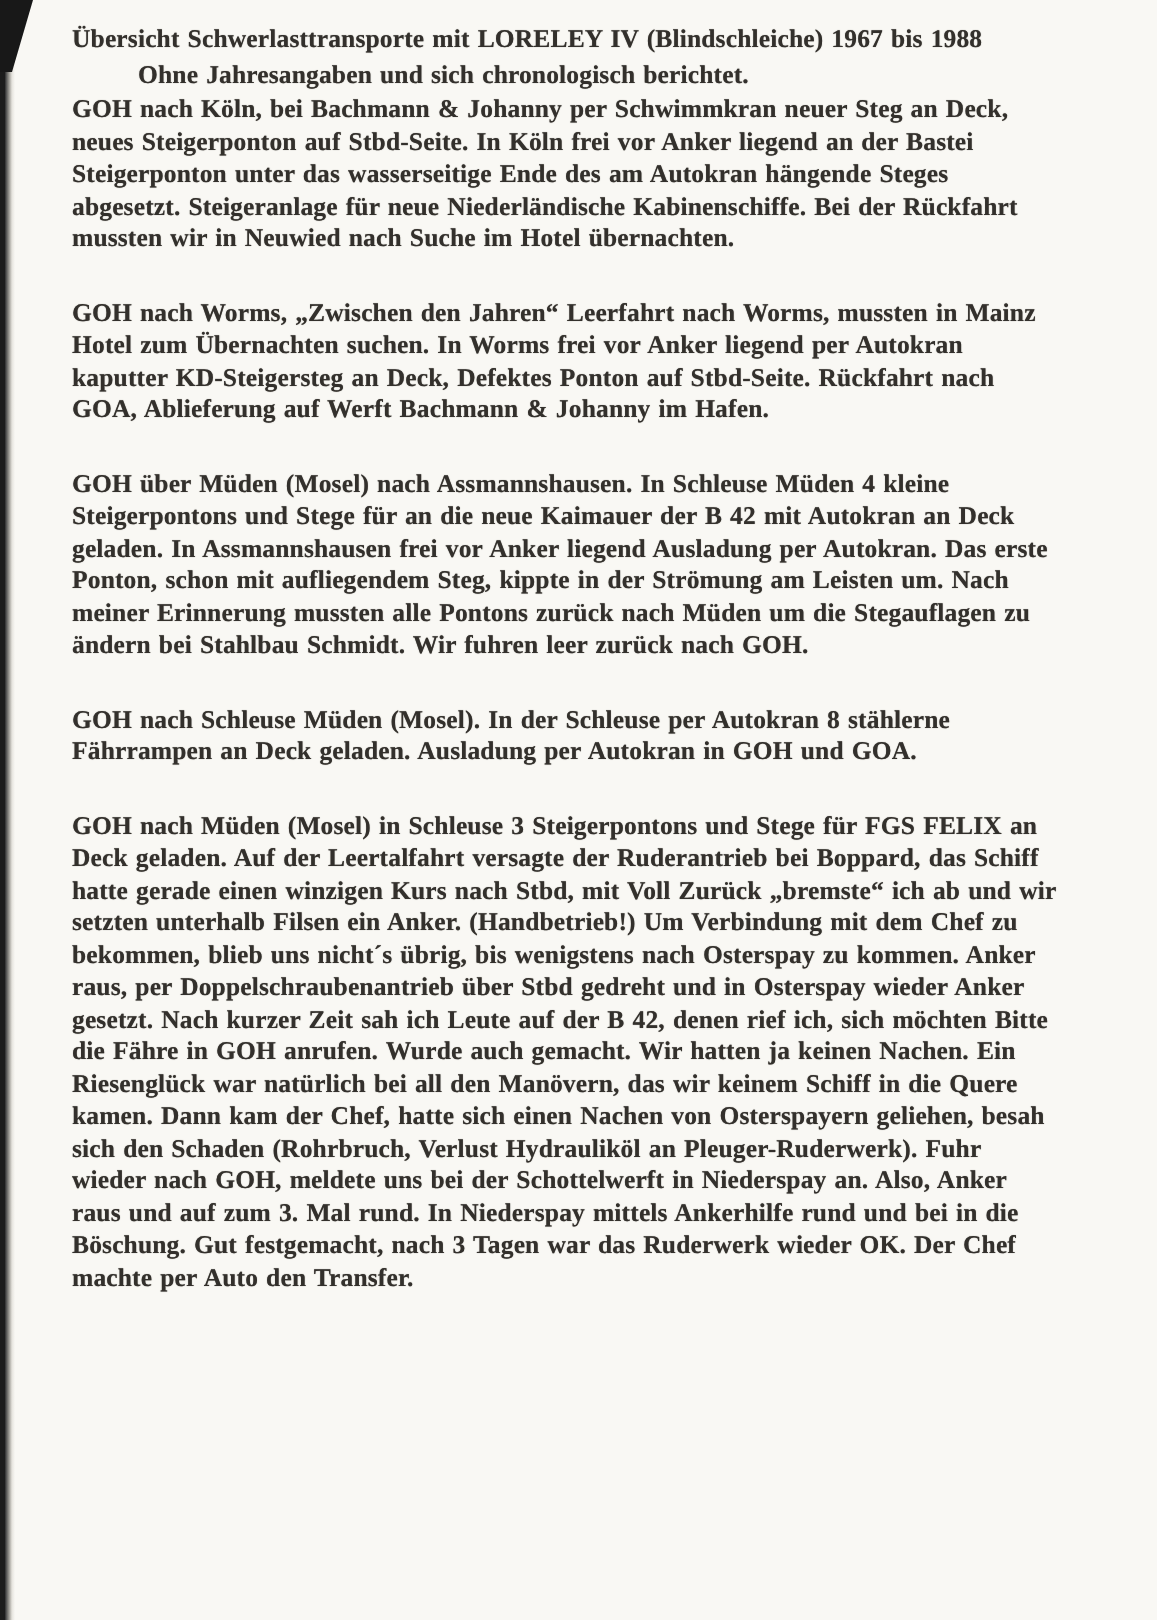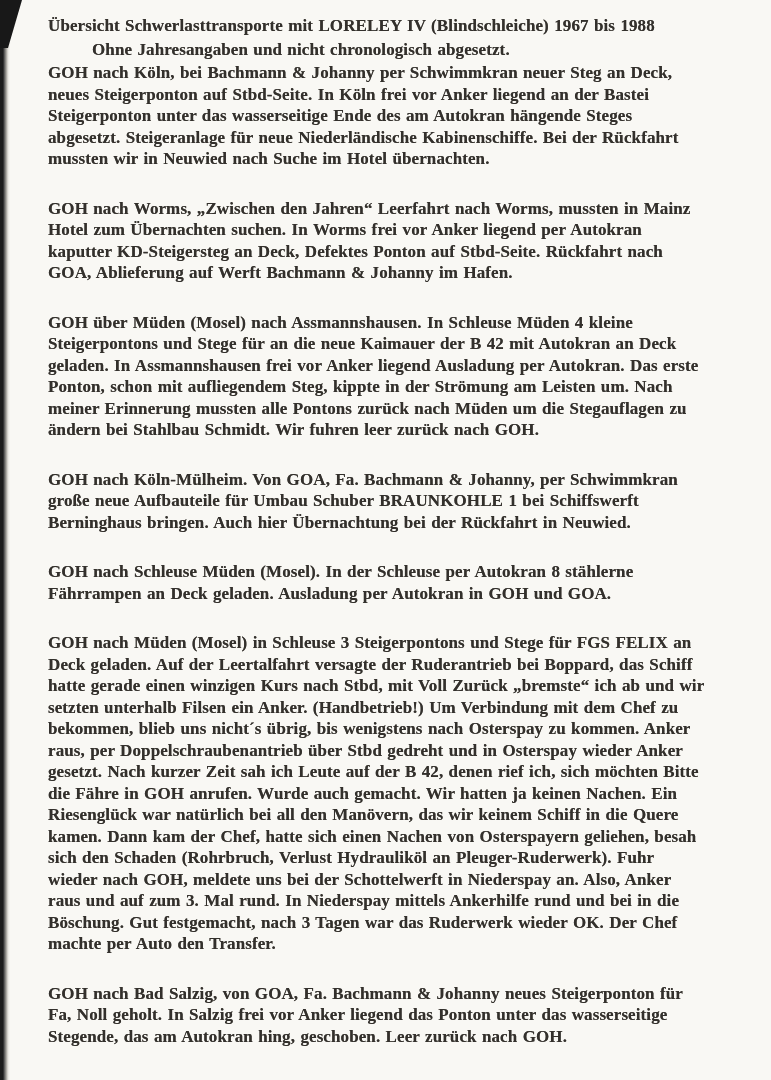--- a/index.html
+++ b/index.html
@@ -77,60 +77,54 @@
 </style>
 </head>
 <body>
 
 <div class="page">
   <div class="scan-edge"></div>
   <div class="scan-corner"></div>
 
   <div class="content">
     <h1 class="title">Übersicht Schwerlasttransporte mit LORELEY IV (Blindschleiche) 1967 bis 1988</h1>
-    <div class="subtitle">Ohne Jahresangaben und nicht chronologisch abgesetzt.</div>
+    <div class="subtitle">Ohne Jahresangaben und sich chronologisch berichtet.</div>
 
     <div class="para">GOH nach Köln, bei Bachmann &amp; Johanny per Schwimmkran neuer Steg an Deck,
 neues Steigerponton auf Stbd-Seite. In Köln frei vor Anker liegend an der Bastei
 Steigerponton unter das wasserseitige Ende des am Autokran hängende Steges
 abgesetzt. Steigeranlage für neue Niederländische Kabinenschiffe. Bei der Rückfahrt
 mussten wir in Neuwied nach Suche im Hotel übernachten.</div>
 
     <div class="para first">GOH nach Worms, „Zwischen den Jahren“ Leerfahrt nach Worms, mussten in Mainz
 Hotel zum Übernachten suchen. In Worms frei vor Anker liegend per Autokran
 kaputter KD-Steigersteg an Deck, Defektes Ponton auf Stbd-Seite. Rückfahrt nach
 GOA, Ablieferung auf Werft Bachmann &amp; Johanny im Hafen.</div>
 
     <div class="para">GOH über Müden (Mosel) nach Assmannshausen. In Schleuse Müden 4 kleine
 Steigerpontons und Stege für an die neue Kaimauer der B 42 mit Autokran an Deck
 geladen. In Assmannshausen frei vor Anker liegend Ausladung per Autokran. Das erste
 Ponton, schon mit aufliegendem Steg, kippte in der Strömung am Leisten um. Nach
 meiner Erinnerung mussten alle Pontons zurück nach Müden um die Stegauflagen zu
 ändern bei Stahlbau Schmidt. Wir fuhren leer zurück nach GOH.</div>
 
-    <div class="para">GOH nach Köln-Mülheim. Von GOA, Fa. Bachmann &amp; Johanny, per Schwimmkran
-große neue Aufbauteile für Umbau Schuber BRAUNKOHLE 1 bei Schiffswerft
-Berninghaus bringen. Auch hier Übernachtung bei der Rückfahrt in Neuwied.</div>
 
     <div class="para">GOH nach Schleuse Müden (Mosel). In der Schleuse per Autokran 8 stählerne
 Fährrampen an Deck geladen. Ausladung per Autokran in GOH und GOA.</div>
 
     <div class="para">GOH nach Müden (Mosel) in Schleuse 3 Steigerpontons und Stege für FGS FELIX an
 Deck geladen. Auf der Leertalfahrt versagte der Ruderantrieb bei Boppard, das Schiff
 hatte gerade einen winzigen Kurs nach Stbd, mit Voll Zurück „bremste“ ich ab und wir
 setzten unterhalb Filsen ein Anker. (Handbetrieb!) Um Verbindung mit dem Chef zu
 bekommen, blieb uns nicht´s übrig, bis wenigstens nach Osterspay zu kommen. Anker
 raus, per Doppelschraubenantrieb über Stbd gedreht und in Osterspay wieder Anker
 gesetzt. Nach kurzer Zeit sah ich Leute auf der B 42, denen rief ich, sich möchten Bitte
 die Fähre in GOH anrufen. Wurde auch gemacht. Wir hatten ja keinen Nachen. Ein
 Riesenglück war natürlich bei all den Manövern, das wir keinem Schiff in die Quere
 kamen. Dann kam der Chef, hatte sich einen Nachen von Osterspayern geliehen, besah
 sich den Schaden (Rohrbruch, Verlust Hydrauliköl an Pleuger-Ruderwerk). Fuhr
 wieder nach GOH, meldete uns bei der Schottelwerft in Niederspay an. Also, Anker
 raus und auf zum 3. Mal rund. In Niederspay mittels Ankerhilfe rund und bei in die
 Böschung. Gut festgemacht, nach 3 Tagen war das Ruderwerk wieder OK. Der Chef
 machte per Auto den Transfer.</div>
 
-    <div class="para last">GOH nach Bad Salzig, von GOA, Fa. Bachmann &amp; Johanny neues Steigerponton für
-Fa, Noll geholt. In Salzig frei vor Anker liegend das Ponton unter das wasserseitige
-Stegende, das am Autokran hing, geschoben. Leer zurück nach GOH.</div>
   </div>
 </div>
 
 </body></html>

